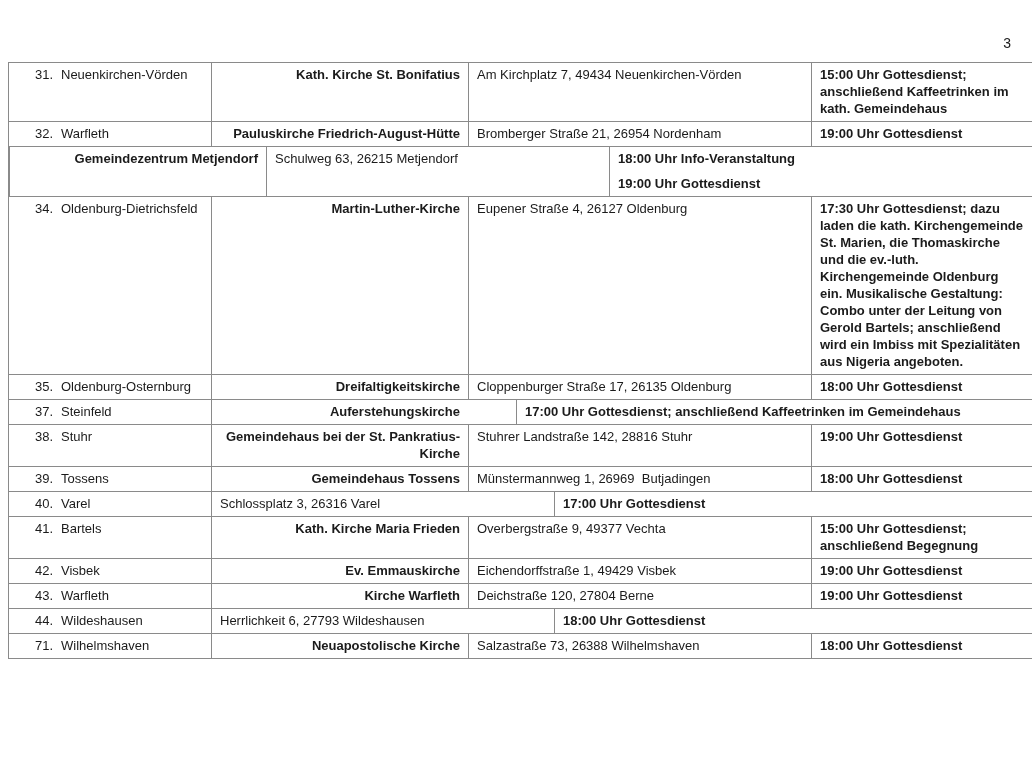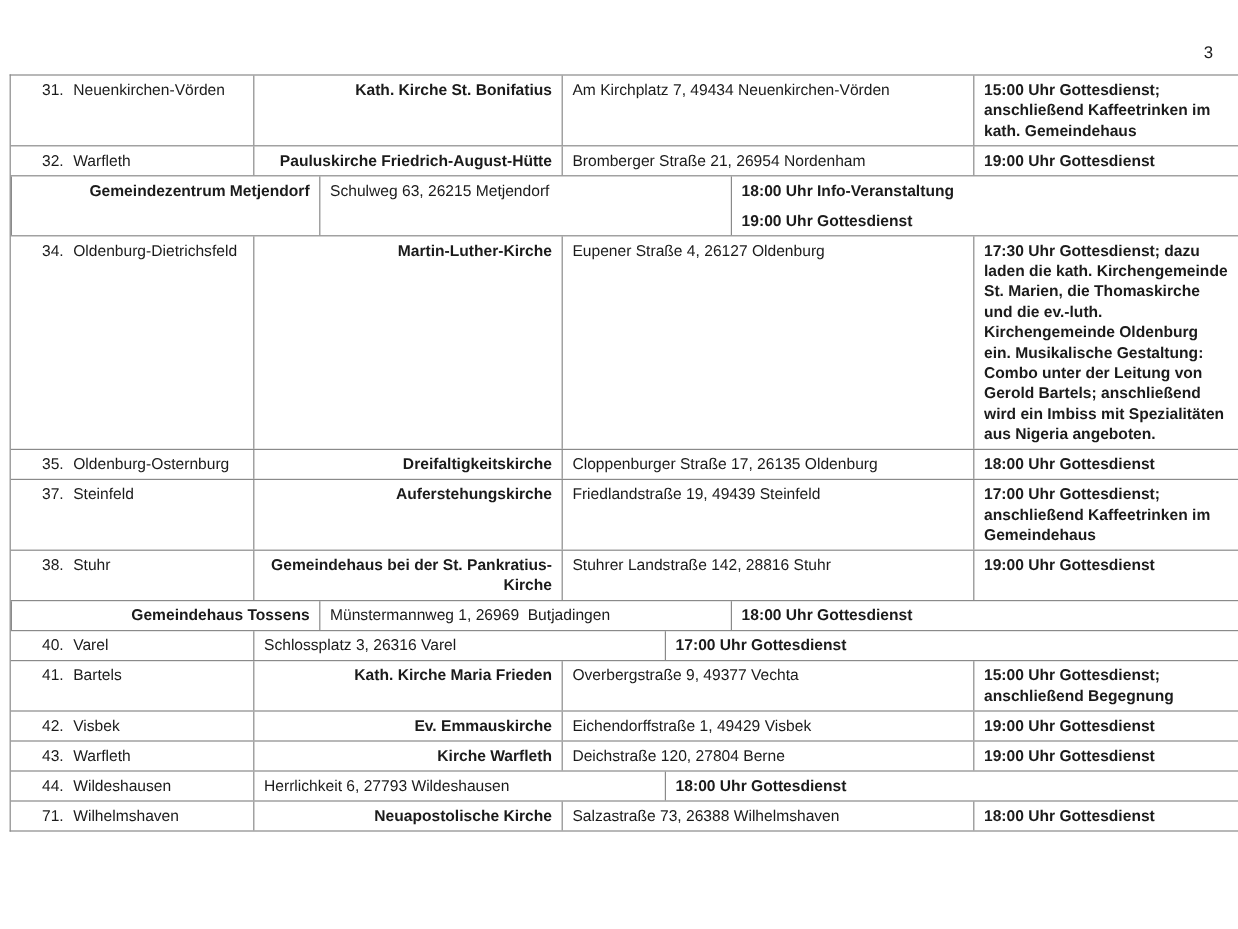--- a/index.html
+++ b/index.html
@@ -144,37 +144,40 @@
       <div class="cell c4">
         <p>18:00 Uhr Gottesdienst</p>
       </div>
     </div>
     <div class="trow">
       <div class="cell c1">
         <span class="num">37.</span>
         <span class="place">Steinfeld</span>
       </div>
       <div class="cell c2">Auferstehungskirche</div>
-      <div class="cell c3">Friedlandstraße 19, 49439 Steinfeld</div>
       <div class="cell c4">
         <p>17:00 Uhr Gottesdienst; anschließend Kaffeetrinken im Gemeindehaus</p>
       </div>
     </div>
     <div class="trow">
       <div class="cell c1">
         <span class="num">38.</span>
         <span class="place">Stuhr</span>
       </div>
       <div class="cell c2">Gemeindehaus bei der St. Pankratius-Kirche</div>
       <div class="cell c3">Stuhrer Landstraße 142, 28816 Stuhr</div>
       <div class="cell c4">
         <p>19:00 Uhr Gottesdienst</p>
       </div>
     </div>
     <div class="trow">
+      <div class="cell c1">
+        <span class="num">39.</span>
+        <span class="place">Tossens</span>
+      </div>
       <div class="cell c2">Gemeindehaus Tossens</div>
       <div class="cell c3">Münstermannweg 1, 26969  Butjadingen</div>
       <div class="cell c4">
         <p>18:00 Uhr Gottesdienst</p>
       </div>
     </div>
     <div class="trow">
       <div class="cell c1">
         <span class="num">40.</span>
         <span class="place">Varel</span>

